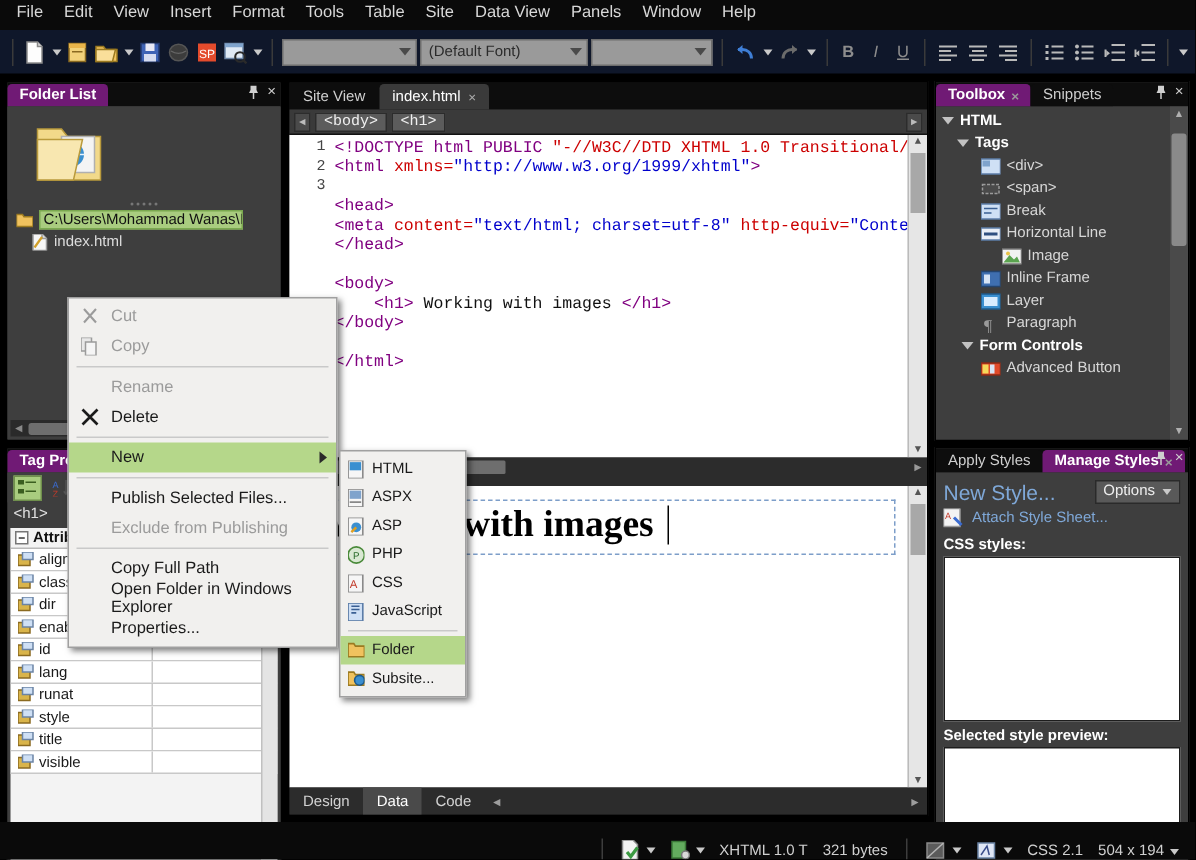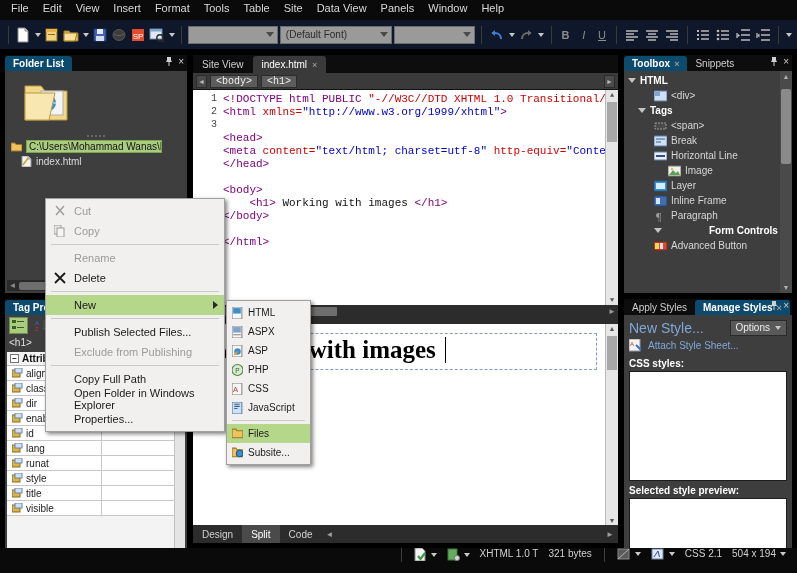--- a/index.html
+++ b/index.html
@@ -44,21 +44,21 @@
              color:#8d8d8d; font-size:11px; border:1px solid transparent; border-radius:2px;}
 
   
   #main { position:absolute; left:0; top:50px; right:0; bottom:25px; }
 
   .panel { position:absolute; background:#3e3e3e; border:1px solid #000; }
   .panel-tabs { height:16px; background:#0d0d0d; display:flex; align-items:flex-end; position:relative; }
   .ptab { height:15px; padding:0 8px; display:flex; align-items:center; gap:4px;
           font-size:10px; color:#cfcfcf; background:#0d0d0d;
           border-top-left-radius:3px; border-top-right-radius:3px; }
-  .ptab.active { background:#0c4a6e; color:#ffffff; font-weight:bold; }
+  .ptab.active { background:#701a75; color:#ffffff; font-weight:bold; }
   .ptab .x { font-size:9px; color:#9a9a9a; }
   .panel-ctrls { position:absolute; right:3px; top:2px; display:flex; gap:5px; align-items:center; }
   .pinico { width:8px;height:10px; }
   .closex { font-size:10px; color:#cfcfcf; line-height:10px; }
 
   
   #folderlist { left:4px; top:4px; width:184px; height:240px; }
   #fl-body { position:absolute; left:0; right:0; top:16px; bottom:0; background:#3e3e3e; }
   #fl-thumb { height:62px; background:#3e3e3e; display:flex; align-items:center; padding-left:18px;}
   #fl-grip { height:6px; display:flex; align-items:center; justify-content:center; gap:2px; }
@@ -160,21 +160,21 @@
             font-size:10px; display:flex; align-items:center; gap:4px; }
   #st-r2 { display:flex; align-items:center; gap:5px; height:18px; }
   #st-r2 .lnk { color:#7fa8d8; font-size:10px; }
   .st-label { color:#ffffff; font-weight:bold; font-size:10px; margin:4px 0 2px 0; }
   .st-box { background:#ffffff; border:1px solid #1d1d1d; }
   #cssbox { height:110px; }
   #prevbox { height:58px; }
 
   
   #statusbar { position:absolute; left:0; right:0; bottom:0; height:25px; background:#0a0a0a;
-               display:flex; align-items:flex-start; justify-content:flex-end; padding-right:6px; gap:0; }
+               display:flex; align-items:flex-end; justify-content:flex-end; padding-right:6px; gap:0; }
   .sb-sep { width:1px; height:14px; background:#3d3d3d; margin:0 7px; }
   .sb-item { display:flex; align-items:center; gap:3px; color:#d0d0d0; font-size:10px; padding:0 5px; }
 
   
   #ctxmenu { position:absolute; left:45px; top:148px; width:180px; background:#f1f0ee;
              border:1px solid #a0a0a0; box-shadow:2px 2px 4px rgba(0,0,0,.5); padding:2px 0;
              font-size:11px; color:#1a1a1a; z-index:50; }
   .cm-item { height:20px; display:flex; align-items:center; padding-left:6px; gap:7px; }
   .cm-item .lbl { flex:1; }
   .cm-item.dim .lbl { color:#9b9b9b; }
@@ -646,21 +646,21 @@
       <div id="design-vscroll">
         <div style="position:absolute;left:0;right:0;top:1px;text-align:center;font-size:7px;color:#555;">▲</div>
         <div class="th"></div>
         <div style="position:absolute;left:0;right:0;bottom:1px;text-align:center;font-size:7px;color:#555;">▼</div>
       </div>
     </div>
 
     <div id="view-tabs">
       <div id="vtab-list" style="display:flex;">
           <div class="vtab">Design</div>
-          <div class="vtab active">Split</div>
+          <div class="vtab active">Data</div>
           <div class="vtab">Code</div>
         </div>
       <div id="vt-scroll">
         <span>◄</span>
         <span>►</span>
       </div>
     </div>
   </div>
 
   <div class="panel" id="toolbox">
@@ -679,30 +679,30 @@
           </svg>
         <span class="closex">×</span>
       </div>
     </div>
     <div id="tbx-body">
       <div id="tbx-list">
           <div class="tbx-row group" style="padding-left: 4px;">
             <i class="tri"></i>
             <span>HTML</span>
           </div>
+          <div class="tbx-row group" style="padding-left: 14px;">
+            <i class="tri"></i>
+            <span>Tags</span>
+          </div>
           <div class="tbx-row" style="padding-left: 30px;">
             <svg viewBox="0 0 13 12" class="tbx-ico">
               <rect x="0" y="1" width="13" height="10" fill="#cfe0f5" stroke="#5c7da8"></rect>
               <rect x="1" y="2" width="5" height="4" fill="#7fa3cc"></rect>
             </svg>
             <span>&lt;div&gt;</span>
-          </div>
-          <div class="tbx-row group" style="padding-left: 14px;">
-            <i class="tri"></i>
-            <span>Tags</span>
           </div>
           <div class="tbx-row" style="padding-left: 30px;">
             <svg viewBox="0 0 13 12" class="tbx-ico">
               <rect x="1" y="3" width="11" height="6" fill="#4a4a4a" stroke="#9a9a9a" stroke-dasharray="2 1"></rect>
             </svg>
             <span>&lt;span&gt;</span>
           </div>
           <div class="tbx-row" style="padding-left: 30px;">
             <svg viewBox="0 0 13 12" class="tbx-ico">
               <rect x="0" y="1" width="13" height="10" fill="#cfe0f5" stroke="#5c7da8"></rect>
@@ -720,39 +720,39 @@
           <div class="tbx-row" style="padding-left: 44px;">
             <svg viewBox="0 0 13 12" class="tbx-ico">
               <rect x="0" y="1" width="13" height="10" fill="#f2f2f2" stroke="#777"></rect>
               <path d="M1 10l4-5 3 3 2-2 2 4z" fill="#5aa34f"></path>
               <circle cx="4" cy="4" r="1.3" fill="#e8c349"></circle>
             </svg>
             <span>Image</span>
           </div>
           <div class="tbx-row" style="padding-left: 30px;">
             <svg viewBox="0 0 13 12" class="tbx-ico">
+              <rect x="0" y="1" width="13" height="10" fill="#3f6fb0" stroke="#24456f"></rect>
+              <rect x="2" y="3" width="4" height="6" fill="#d7e4f5"></rect>
+            </svg>
+            <span>Inline Frame</span>
+          </div>
+          <div class="tbx-row" style="padding-left: 30px;">
+            <svg viewBox="0 0 13 12" class="tbx-ico">
               <rect x="0" y="1" width="13" height="10" fill="#3a8fd0" stroke="#1f5a8a"></rect>
               <rect x="2" y="3" width="9" height="6" fill="#d8ecff"></rect>
             </svg>
             <span>Layer</span>
-          </div>
-          <div class="tbx-row" style="padding-left: 30px;">
-            <svg viewBox="0 0 13 12" class="tbx-ico">
-              <rect x="0" y="1" width="13" height="10" fill="#3f6fb0" stroke="#24456f"></rect>
-              <rect x="2" y="3" width="4" height="6" fill="#d7e4f5"></rect>
-            </svg>
-            <span>Inline Frame</span>
           </div>
           <div class="tbx-row" style="padding-left: 30px;">
             <svg viewBox="0 0 13 12" class="tbx-ico">
               <text x="2" y="11" font-size="12" fill="#9a9a9a" font-family="Liberation Serif">¶</text>
             </svg>
             <span>Paragraph</span>
           </div>
-          <div class="tbx-row group" style="padding-left: 30px; gap: 43px;">
+          <div class="tbx-row group" style="padding-left: 17px;">
             <i class="tri"></i>
             <span>Form Controls</span>
           </div>
           <div class="tbx-row" style="padding-left: 30px;">
             <svg viewBox="0 0 13 12" class="tbx-ico">
               <rect x="0" y="2" width="13" height="8" fill="#e04a2a" stroke="#8a2a16"></rect>
               <rect x="1" y="3" width="4" height="6" fill="#f5d95a"></rect>
               <rect x="6" y="3" width="3" height="6" fill="#d7e4f5"></rect>
             </svg>
             <span>Advanced Button</span>
@@ -910,21 +910,21 @@
           <rect x="0" y="0" width="9" height="11" fill="#cfe0f5" stroke="#5c7da8"></rect>
           <path d="M2 2h5M2 4h5M2 6h3" stroke="#3a5f93"></path>
         </svg>
         <span>JavaScript</span>
       </div>
       <div class="cm-sep"></div>
       <div class="sm-item hl">
         <svg viewBox="0 0 10 11" width="11" height="12">
           <path d="M0 1h3.5l1 1.5H10V9H0z" fill="#f0c25e" stroke="#9b7a20"></path>
         </svg>
-        <span>Files</span>
+        <span>Folder</span>
       </div>
       <div class="sm-item">
         <svg viewBox="0 0 10 11" width="11" height="12">
           <path d="M0 1h3.5l1 1.5H10V9H0z" fill="#f0c25e" stroke="#9b7a20"></path>
           <circle cx="7" cy="6" r="3" fill="#3a8fd0" stroke="#1f5a8a"></circle>
         </svg>
         <span>Subsite...</span>
       </div>
     </div>
 

